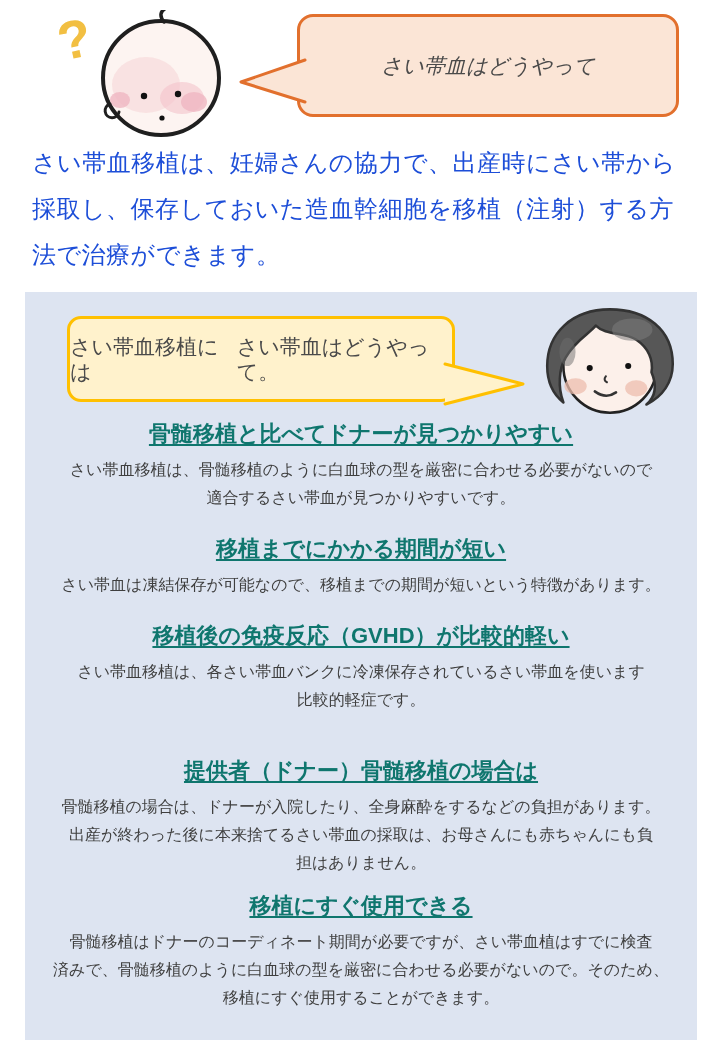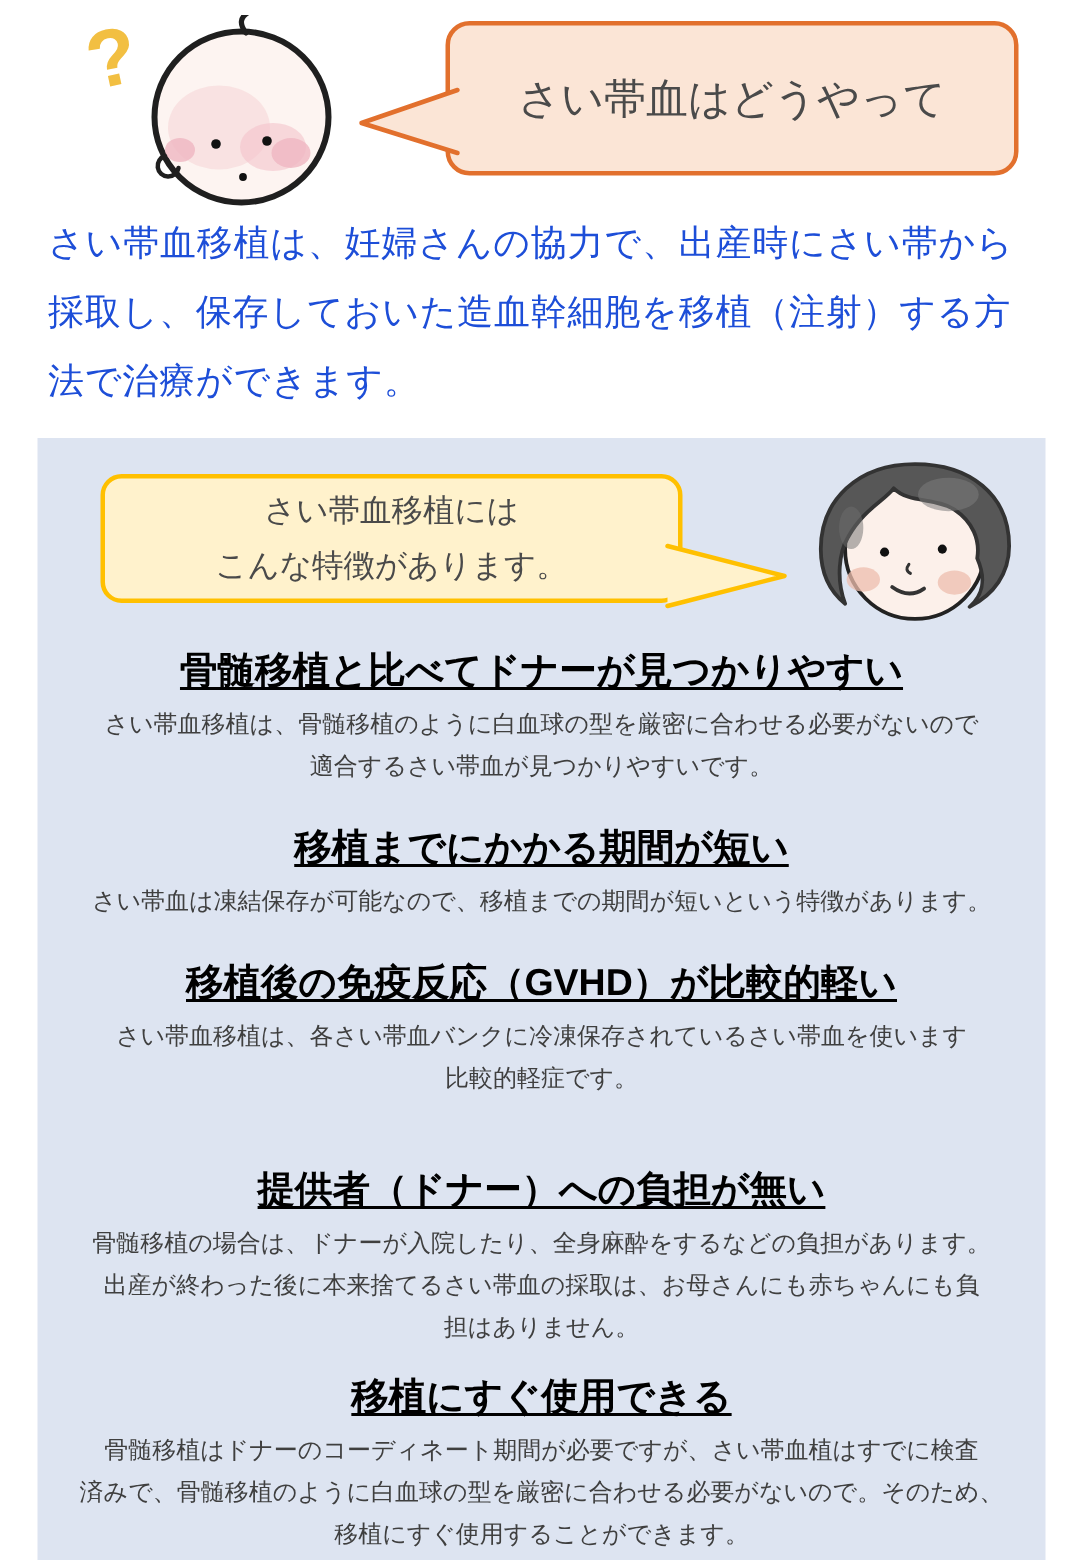--- a/index.html
+++ b/index.html
@@ -13,44 +13,44 @@
   .qmark{
     position:absolute;left:58px;top:12px;font-size:54px;font-weight:bold;
     color:#f2bf42;transform:rotate(-12deg);line-height:1;
   }
   .baby-svg{position:absolute;left:86px;top:10px;width:150px;height:130px;}
   .bubble-orange{
     position:absolute;left:297px;top:14px;width:382px;height:103px;box-sizing:border-box;
     background:#fbe5d6;border:3px solid #e2702d;border-radius:16px;
     display:flex;flex-direction:column;justify-content:center;align-items:center;gap:13px;
   }
-  .bubble-orange .bline{font-size:28px;color:#4a4a4a;line-height:1.2;}
+  .bubble-orange .bline{font-size:21px;color:#4a4a4a;line-height:1.2;font-style:italic;}
   .tail-orange{position:absolute;left:-63px;top:40px;width:70px;height:48px;}
   
   .intro{
     margin:8px 32px 0;font-size:24px;line-height:46px;color:#1d4ed8;
     white-space:pre-line;letter-spacing:.5px;
   }
   
   .panel{
     margin:14px 0 0 25px;width:672px;box-sizing:border-box;
     background:#dde4f1;padding:14px 0 6px;
   }
   .panel-header{position:relative;height:112px;}
   .bubble-yellow{
     position:absolute;left:42px;top:10px;width:388px;height:86px;box-sizing:border-box;
     background:#fff2cc;border:3px solid #ffc000;border-radius:14px;
-    display:flex;flex-direction:column;justify-content:center;align-items:center;gap:11px;
+    display:flex;flex-direction:row;justify-content:center;align-items:center;gap:11px;
   }
   .bubble-yellow .bline{font-size:21px;color:#4a4a4a;line-height:1.2;}
   .tail-yellow{position:absolute;right:-75px;top:42px;width:86px;height:46px;}
   .woman-svg{position:absolute;left:506px;top:-4px;width:162px;height:116px;}
   .section{text-align:center;margin:0 16px 22px;}
   .section .shead{
-    font-size:25px;font-weight:bold;color:#000000;margin:12px 0 7px;
+    font-size:22px;font-weight:bold;color:#0f766e;margin:1px 0 7px;
     text-decoration:underline;text-underline-offset:3px;text-decoration-thickness:2px;
   }
   .section .sbody{
     font-size:16px;line-height:28px;color:#3f3f3f;margin:3px auto;max-width:630px;
     white-space:pre-line;
   }
   .section.gap-before{margin-top:42px;}
   .section.tight{margin-bottom:14px;}
   
   .footer-note{
@@ -88,21 +88,21 @@
 <p class="intro">さい帯血移植は、妊婦さんの協力で、出産時にさい帯から採取し、保存しておいた造血幹細胞を移植（注射）する方法で治療ができます。</p>
 
 <div class="panel">
 
   <div class="panel-header">
     <div class="bubble-yellow">
       <svg class="tail-yellow" viewBox="0 0 86 46">
         <path d="M4,3 L82,23 L4,43" fill="#fff2cc" stroke="#ffc000" stroke-width="3" stroke-linejoin="round" stroke-linecap="round"></path>
       </svg>
       <div class="bline">さい帯血移植には</div>
-      <div class="bline">こんな特徴があります。</div>
+      <div class="bline">さい帯血はどうやって。</div>
     </div>
 
     <svg class="woman-svg" viewBox="0 0 160 112">
       <circle cx="78" cy="62" r="46" fill="#fcf0ea" stroke="#222" stroke-width="2.5"></circle>
       <ellipse cx="44" cy="82" rx="11" ry="8" fill="#eebdad" opacity="0.75"></ellipse>
       <ellipse cx="104" cy="84" rx="11" ry="8" fill="#eebdad" opacity="0.75"></ellipse>
       <path d="M78,6 C40,6 16,30 16,62 C16,78 22,90 32,98 C26,82 28,64 34,54
                C44,36 58,30 64,22 C74,32 92,28 104,36 C116,44 121,56 119,68
                C125,82 123,92 114,100 C130,92 140,78 140,60 C140,26 114,6 78,6 Z" fill="#575757" stroke="#333" stroke-width="2.5" stroke-linejoin="round"></path>
       <ellipse cx="100" cy="26" rx="20" ry="11" fill="#7b7b7b" opacity="0.55"></ellipse>
@@ -125,21 +125,21 @@
     <p class="sbody">さい帯血は凍結保存が可能なので、移植までの期間が短いという特徴があります。</p>
   </div>
 
   <div class="section">
     <div class="shead">移植後の免疫反応（GVHD）が比較的軽い</div>
     <p class="sbody">さい帯血移植は、各さい帯血バンクに冷凍保存されているさい帯血を使います
 比較的軽症です。</p>
   </div>
 
   <div class="section gap-before tight">
-    <div class="shead">提供者（ドナー）への負担が無い</div>
+    <div class="shead">提供者（ドナー）骨髄移植の場合は</div>
     <p class="sbody">骨髄移植の場合は、ドナーが入院したり、全身麻酔をするなどの負担があります。
 出産が終わった後に本来捨てるさい帯血の採取は、お母さんにも赤ちゃんにも負
 担はありません。</p>
   </div>
 
   <div class="section">
     <div class="shead">移植にすぐ使用できる</div>
     <p class="sbody">骨髄移植はドナーのコーディネート期間が必要ですが、さい帯血植はすでに検査
 済みで、骨髄移植のように白血球の型を厳密に合わせる必要がないので。そのため、
 移植にすぐ使用することができます。</p>

